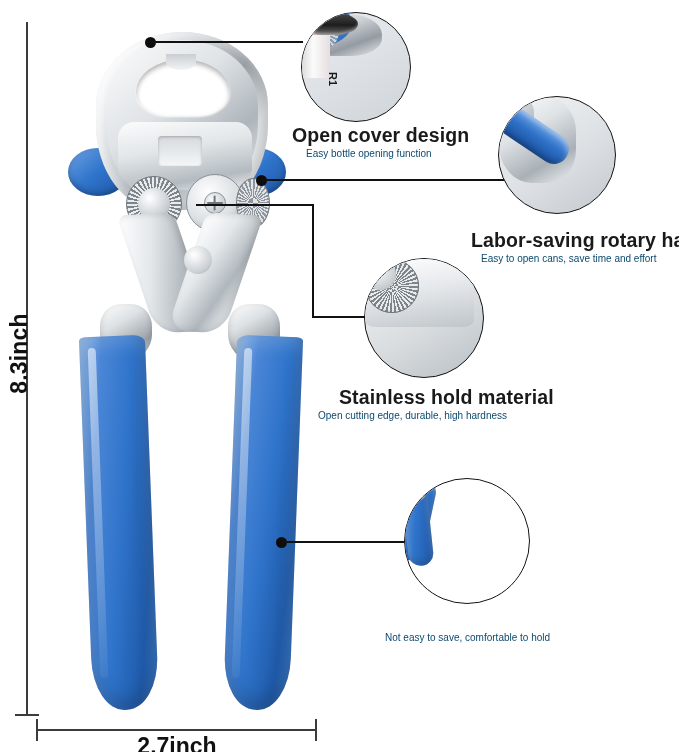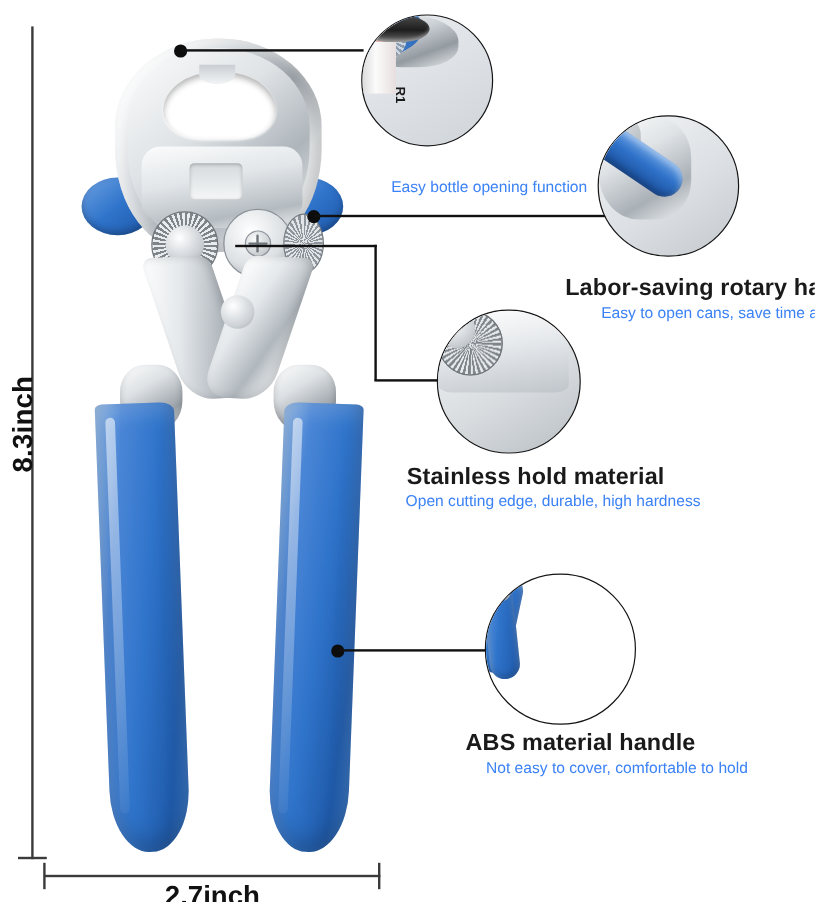--- a/index.html
+++ b/index.html
@@ -44,22 +44,22 @@
     width: 280px; text-align: center;
     font-size: 23px; font-weight: 700; color: #111;
   }
 
   
   .callout-title {
     position: absolute; font-size: 19.5px; font-weight: 600;
     color: #1a1a1a; white-space: nowrap; letter-spacing: .1px;
   }
   .callout-sub {
-    position: absolute; font-size: 13px; font-weight: 400;
-    color: #3b82f6; white-space: nowrap; margin-left: 20px;
+    position: absolute; font-size: 10px; font-weight: 400;
+    color: #0c4a6e; white-space: nowrap;
   }
 
   
   .lead { position: absolute; background: #111; }
   .lead-h { height: 1.6px; }
   .lead-v { width: 1.6px; }
   .dot {
     position: absolute; width: 11px; height: 11px;
     background: #0d0d0d; border-radius: 50%;
   }
@@ -378,20 +378,21 @@
   <div class="lead lead-h" style="left:151px; top:41px; width:152px;"></div>
   <div class="inset i1-bg" style="left:301px; top:12px; width:110px; height:110px;">
     <div class="ph i1-chrome"></div>
     <div class="ph i1-blue"></div>
     <div class="ph i1-gear"></div>
     <div class="ph i1-bottle"></div>
     <div class="ph i1-bottle-tint"></div>
     <div class="ph i1-cap"></div>
     <div class="i1-label">R1</div>
   </div>
+  <div class="callout-title" style="left:292px; top:124px;">Open cover design</div>
   <div class="callout-sub" style="left:306px; top:148px;">Easy bottle opening function</div>
 
   <div class="dot" style="left:256px; top:175px;"></div>
   <div class="lead lead-h" style="left:262px; top:179px; width:243px;"></div>
   <div class="inset i2-bg" style="left:498px; top:96px; width:118px; height:118px;">
     <div class="ph i2-body"></div>
     <div class="ph i2-hole"></div>
     <div class="ph i2-pivot"></div>
     <div class="ph i2-arm"></div>
     <div class="ph i2-knob"></div>
@@ -416,16 +417,15 @@
 
   <div class="dot" style="left:276px; top:537px;"></div>
   <div class="lead lead-h" style="left:282px; top:541px; width:128px;"></div>
   <div class="inset i4-bg" style="left:404px; top:478px; width:126px; height:126px;">
     <div class="ph i4-h1"></div>
     <div class="ph i4-h2"></div>
     <div class="ph i4-tip1"></div>
     <div class="ph i4-tip2"></div>
     <div class="ph i4-badge"></div>
   </div>
-  <div class="callout-title" style="left:388px; top:608px;">ABS material handle</div>
-  <div class="callout-sub" style="left:385px; top:632px;">Not easy to cover, comfortable to hold</div>
+  <div class="callout-sub" style="left:385px; top:632px;">Not easy to save, comfortable to hold</div>
 
 </div>
 
 </body></html>

